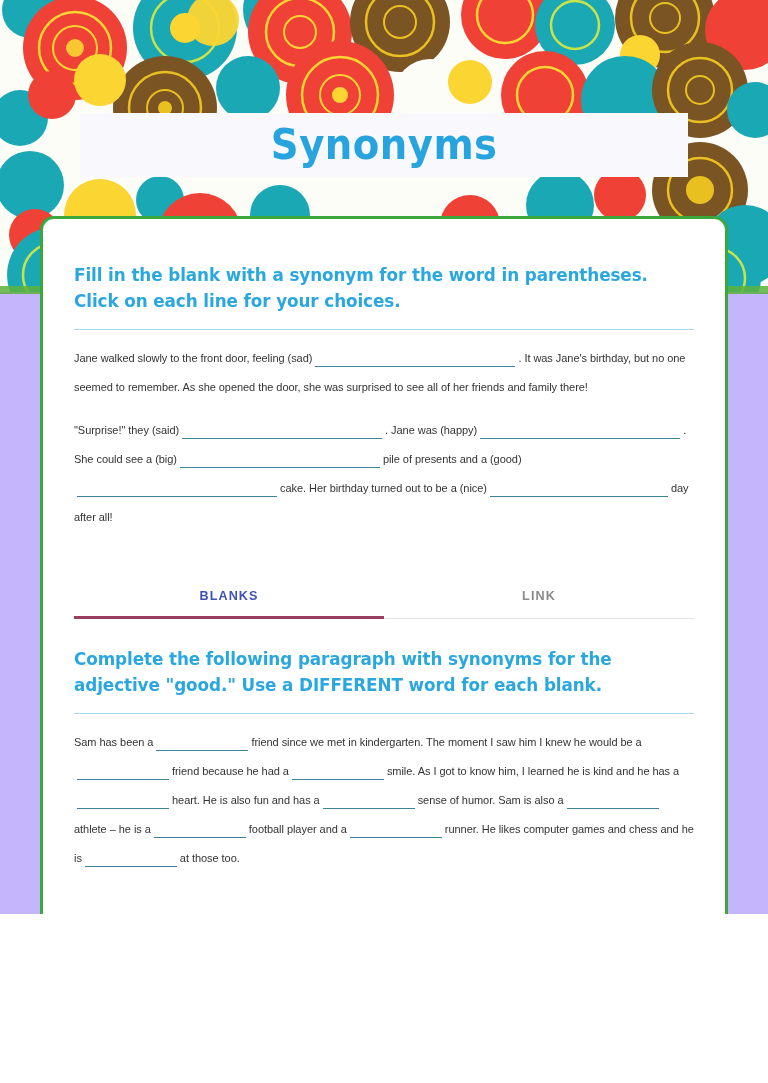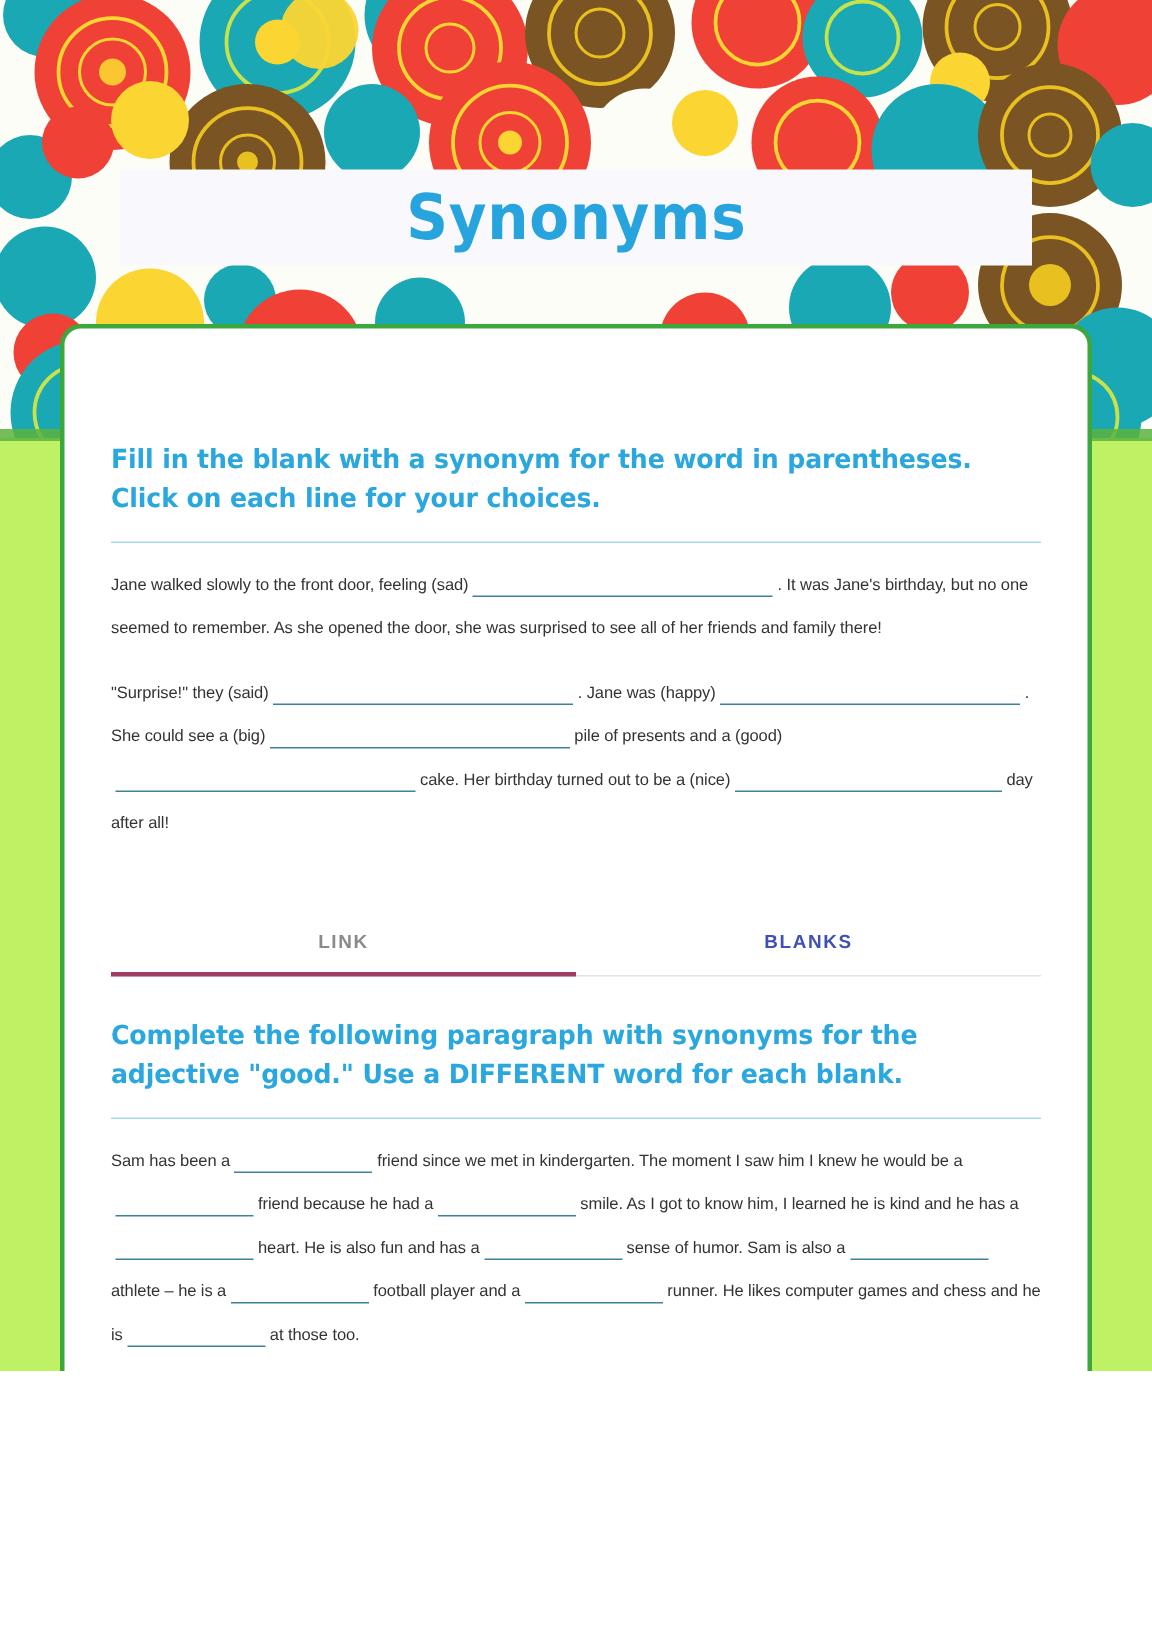--- a/index.html
+++ b/index.html
@@ -9,21 +9,21 @@
     width: 768px;
     height: 1083px;
     overflow: hidden;
     font-family: "Liberation Sans", sans-serif;
   }
 
   .page {
     position: relative;
     width: 768px;
     height: 914px;
-    background: #bef264;
+    background: #c4b5fd;
     overflow: hidden;
   }
 
   
   .pattern-band {
     position: absolute;
     top: 0; left: 0;
     width: 768px;
     height: 292px;
     background: #fdfdf8;
@@ -73,21 +73,21 @@
     height: 833px;
     background: #ffffff;
     border: 3px solid #3aa83c;
     border-radius: 14px;
     z-index: 6;
     overflow: hidden;
   }
 
   .card-inner { padding: 0 31px; }
 
-  .sect-top { padding-top: 76px; }
+  .sect-top { padding-top: 44px; }
 
   .heading {
     font-family: "DejaVu Sans", sans-serif;
     font-weight: bold;
     font-size: 17.5px;
     line-height: 1.48;
     color: #2aa7de;
     letter-spacing: -.1px;
     transform: scaleX(.96);
     transform-origin: left center;
@@ -261,22 +261,22 @@
       <div class="sect-top">
         <p class="heading">Fill in the blank with a synonym for the word in parentheses. Click on each line for your choices.</p>
         <div class="heading-rule"></div>
 
         <p class="para"><span>Jane walked slowly to the front door, feeling (sad)</span><span class="blank b-xl"></span><span>. It was Jane's birthday, but no one seemed to remember. As she opened the door, she was surprised to see all of her friends and family there!</span></p>
 
         <p class="para"><span>"Surprise!" they (said)</span><span class="blank b-xl"></span><span>. Jane was (happy)</span><span class="blank b-xl"></span><span>. She could see a (big)</span><span class="blank b-xl"></span><span>pile of presents and a (good)</span><span class="blank b-xl"></span><span>cake. Her birthday turned out to be a (nice)</span><span class="blank b-lg"></span><span>day after all!</span></p>
       </div>
 
       <div class="tabs">
+        <div class="tab active">BLANKS</div>
         <div class="tab">LINK</div>
-        <div class="tab active">BLANKS</div>
         <div class="tab-indicator"></div>
       </div>
 
       <div class="sect-bottom">
         <p class="heading">Complete the following paragraph with synonyms for the adjective "good." Use a DIFFERENT word for each blank.</p>
         <div class="heading-rule"></div>
 
         <p class="para"><span>Sam has been a</span><span class="blank b-sm"></span><span>friend since we met in kindergarten. The moment I saw him I knew he would be a</span><span class="blank b-sm"></span><span>friend because he had a</span><span class="blank b-sm"></span><span>smile. As I got to know him, I learned he is kind and he has a</span><span class="blank b-sm"></span><span>heart. He is also fun and has a</span><span class="blank b-sm"></span><span>sense of humor. Sam is also a</span><span class="blank b-sm"></span><span>athlete – he is a</span><span class="blank b-sm"></span><span>football player and a</span><span class="blank b-sm"></span><span>runner. He likes computer games and chess and he is</span><span class="blank b-sm"></span><span>at those too.</span></p>
 
       </div>

